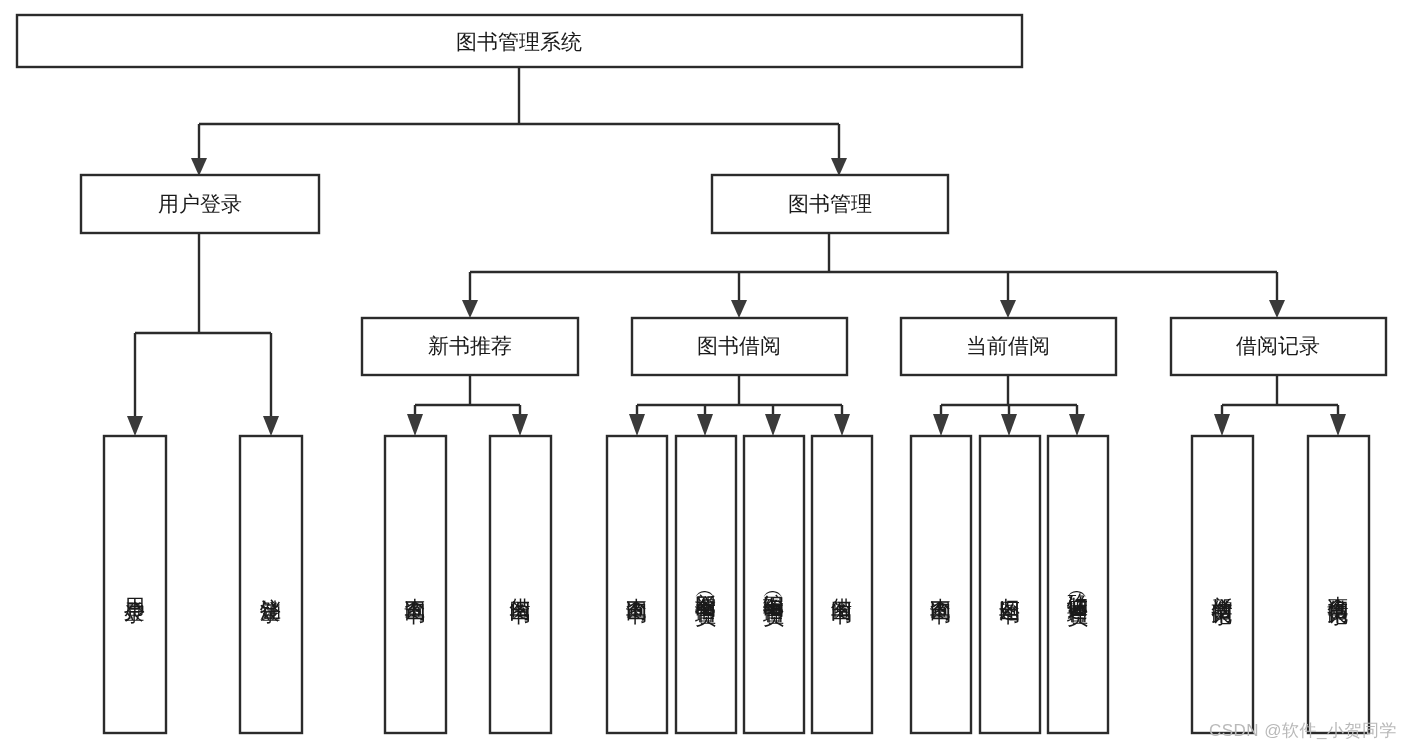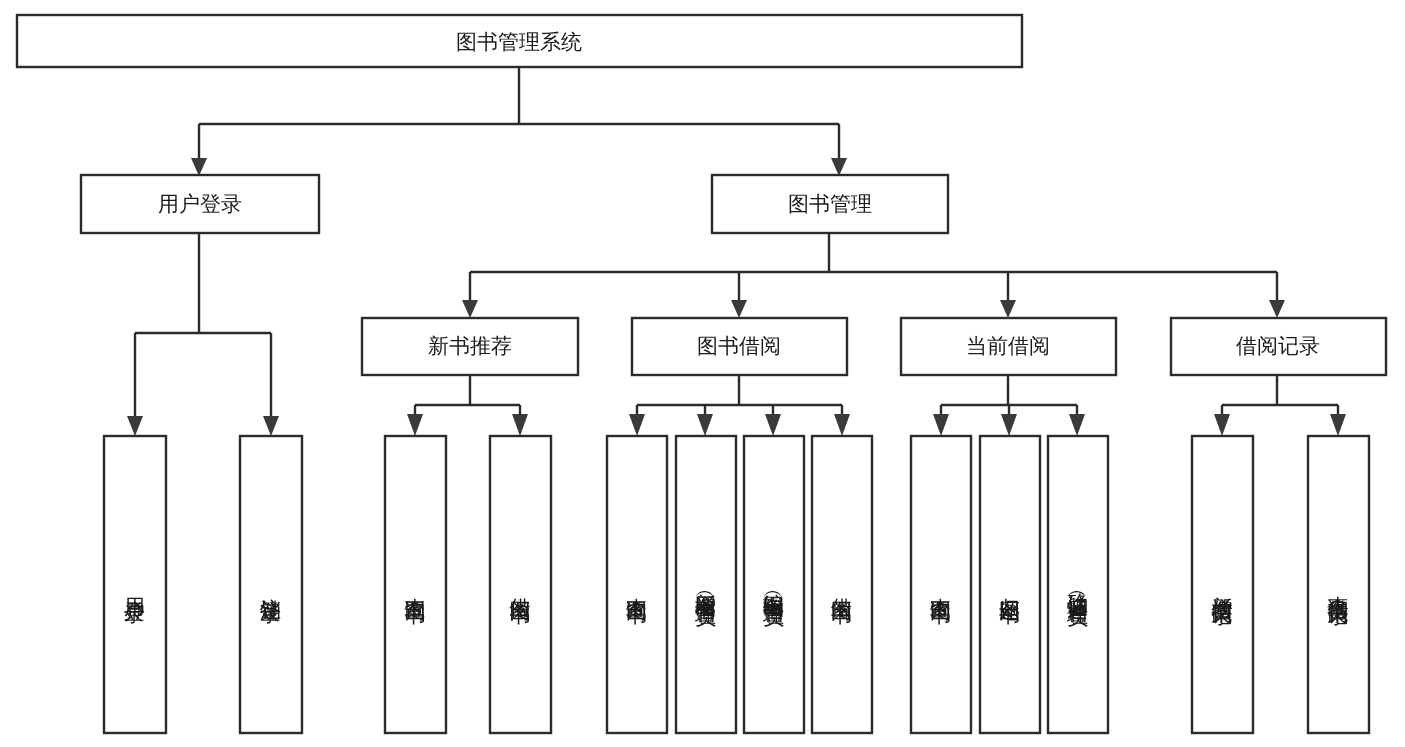--- a/index.html
+++ b/index.html
@@ -206,14 +206,15 @@
   <div class="node-label-v" style="left:744px; top:436px; width:60px; height:297px;">编辑图书（管理员）</div>
   <div class="node-label-v" style="left:812px; top:436px; width:60px; height:297px;">借阅图书</div>
 
   <div class="node-label-v" style="left:911px; top:436px; width:60px; height:297px;">查询图书</div>
   <div class="node-label-v" style="left:980px; top:436px; width:60px; height:297px;">归还图书</div>
   <div class="node-label-v" style="left:1048px; top:436px; width:60px; height:297px;">确认归还（管理员）</div>
 
   <div class="node-label-v" style="left:1192px; top:436px; width:61px; height:297px;">新增借阅记录</div>
   <div class="node-label-v" style="left:1308px; top:436px; width:61px; height:297px;">查询借阅记录</div>
 
+  <div class="watermark">CSDN @软件_小贺同学</div>
 
 </div>
 
 </body></html>

